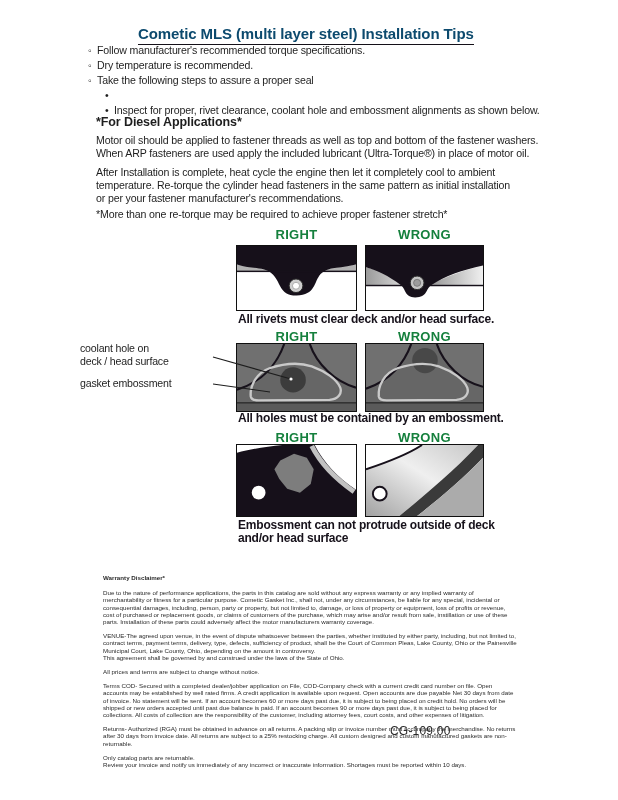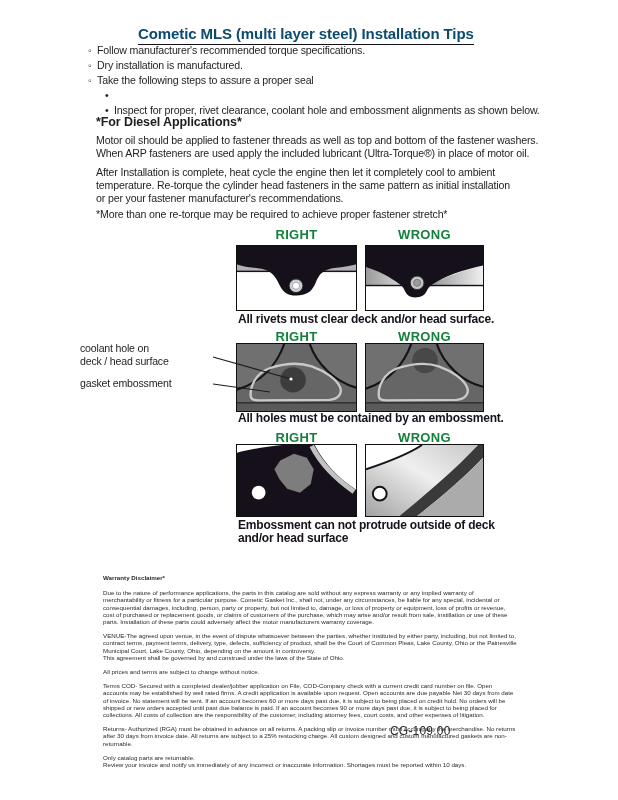--- a/index.html
+++ b/index.html
@@ -39,21 +39,21 @@
 
   <div class="abs title">Cometic MLS (multi layer steel) Installation Tips</div>
 
   <div class="abs tips">
     <div class="tip">
       <span class="m">◦</span>
       <span>Follow manufacturer's recommended torque specifications.</span>
     </div>
     <div class="tip">
       <span class="m">◦</span>
-      <span>Dry installation is manufactured.</span>
+      <span>Dry temperature is recommended.</span>
     </div>
     <div class="tip">
       <span class="m">◦</span>
       <span>Take the following steps to assure a proper seal</span>
     </div>
     <div class="tip sub">
       <span class="m">•</span>
     </div>
     <div class="tip sub">
       <span class="m">•</span>

